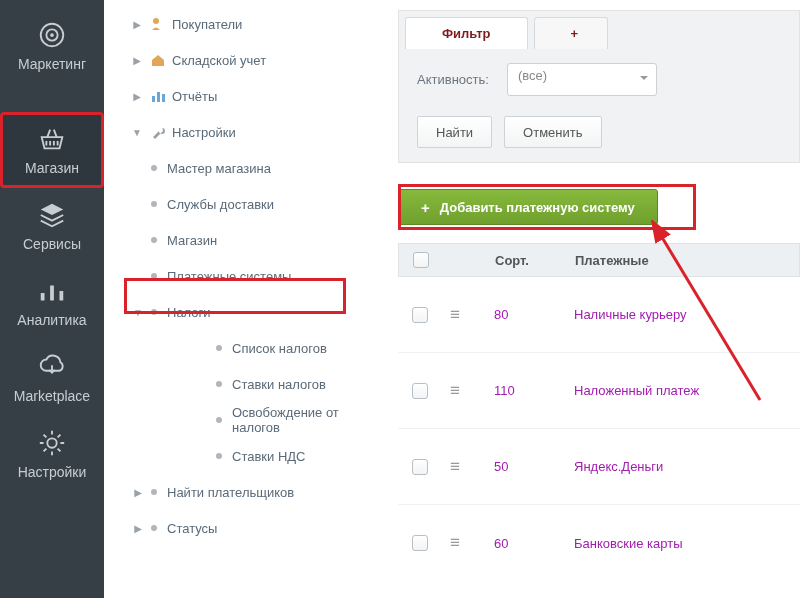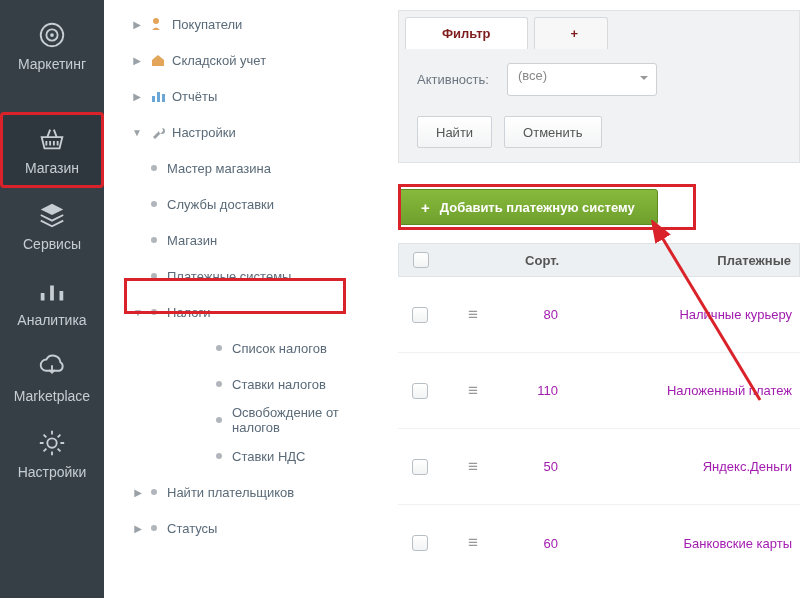--- a/index.html
+++ b/index.html
@@ -39,21 +39,21 @@
   .btn { display: inline-flex; align-items:center; justify-content:center; height: 32px; padding: 0 18px; border: 1px solid #ced3d7; background: linear-gradient(#fff,#f3f4f5); color: #555; border-radius: 2px; cursor: pointer; font-size: 13px; }
   .btn-row { display: flex; gap: 12px; padding-left: 18px; }
 
   .add-btn { display:inline-flex; align-items:center; gap:10px; height:36px; background: linear-gradient(#87b93c,#6fa02d); color:#fff; font-weight:bold; padding:0 22px; border-radius:3px; border:1px solid #5c8a21; cursor:pointer;}
   .add-btn .plus { font-size:15px; }
 
   .red-box-add { position:absolute; border:3px solid #d9222a; pointer-events:none; }
   .arrow { position:absolute; pointer-events:none; }
 
   
-  .tbl { margin: 18px 0 0 8px; text-align: right; }
+  .tbl { margin: 18px 0 0 8px; }
   .tbl-head { display:flex; align-items:center; background:#edf0f2; border:1px solid #dfe3e6; height:34px; }
   .th { color:#555; font-weight:bold; padding:0 8px; }
   .th.ck { width:44px; display:flex; justify-content:center; }
   .th.drag { width:44px; }
   .th.sort { width:80px; }
   .th.name { flex:1; }
   .tbl-row { display:flex; align-items:center; height:76px; border-bottom:1px solid #f0f1f2; }
   .tbl-row:last-child{border-bottom:none;}
   .ck-box { width:16px; height:16px; border:1px solid #b8bfc4; border-radius:3px; background:linear-gradient(#fff,#f2f3f4); }
   .td { padding:0 8px; color:#a21caf; }

